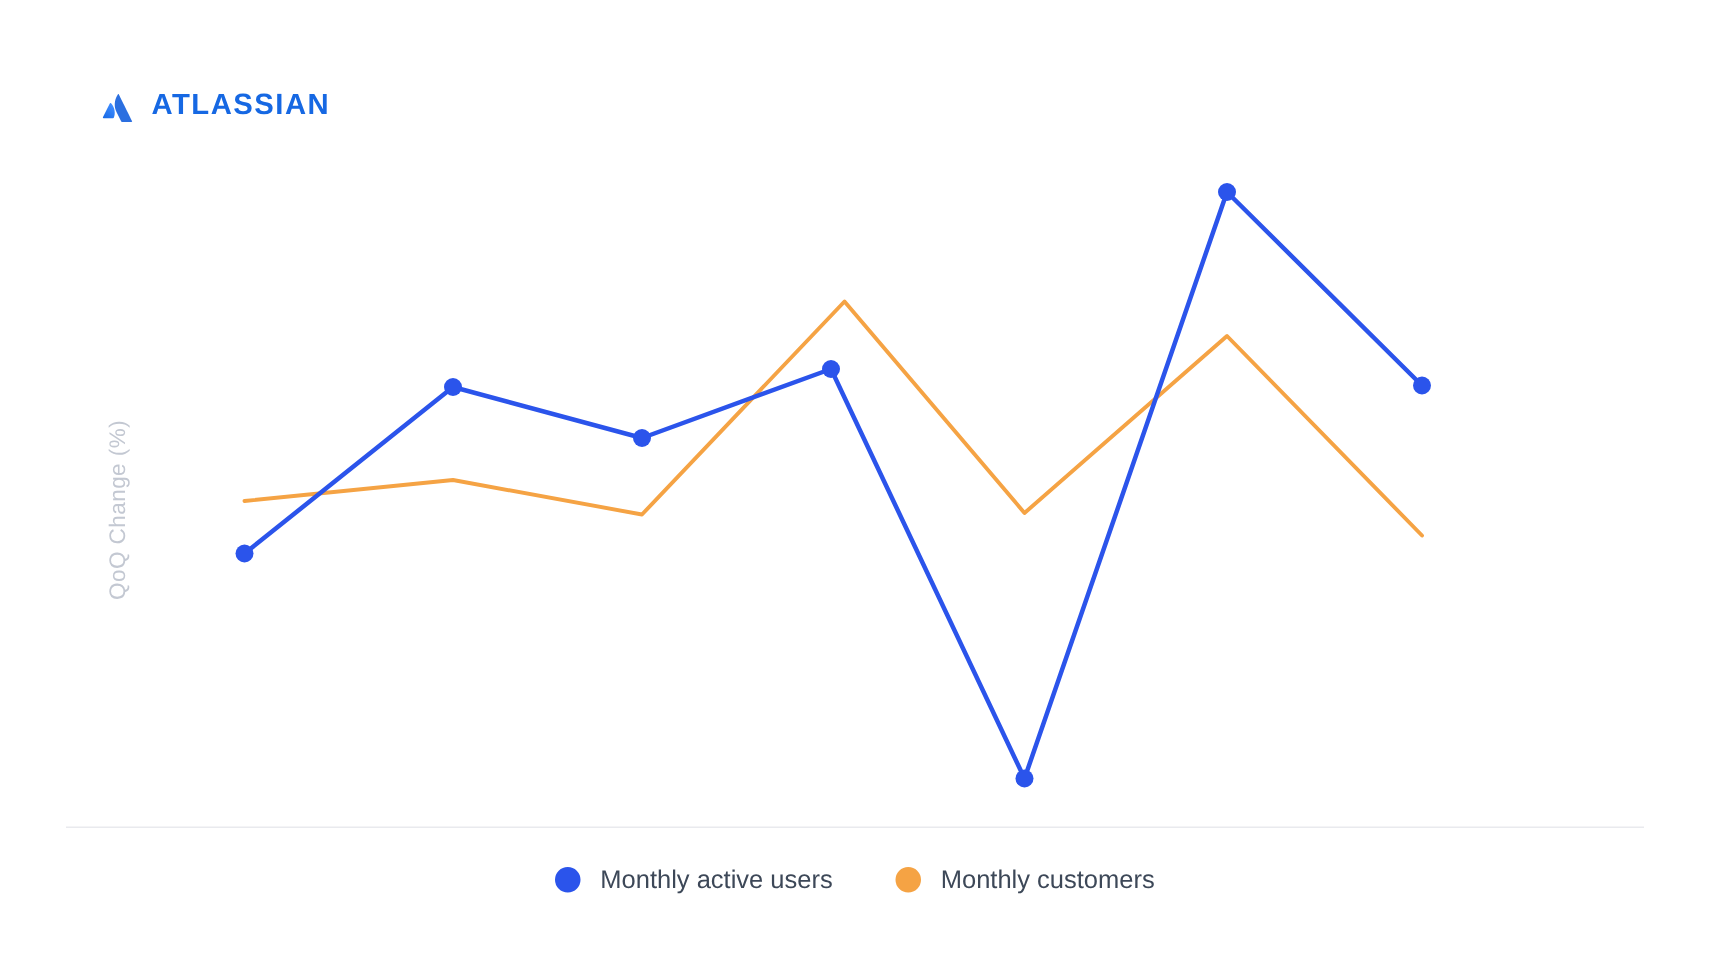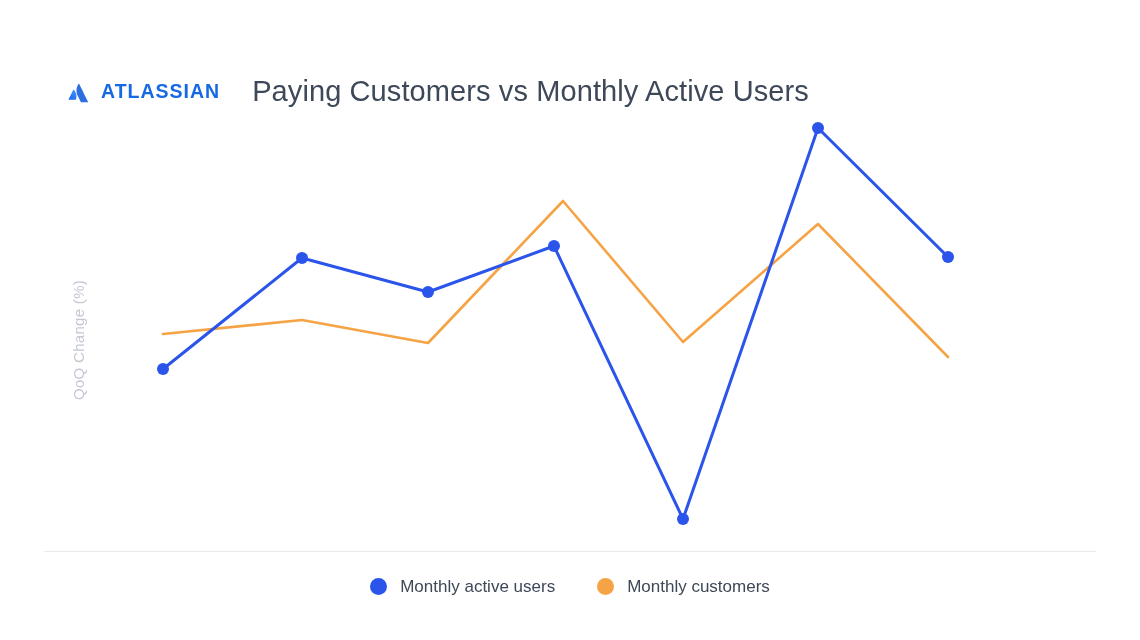--- a/index.html
+++ b/index.html
@@ -137,21 +137,20 @@
           <linearGradient id="atl-grad" x1="0%" y1="100%" x2="60%" y2="10%">
             <stop offset="0%" stop-color="#1668e3"></stop>
             <stop offset="100%" stop-color="#3d8bff"></stop>
           </linearGradient>
         </defs>
         <path d="M9.9 13.4 C9.6 13.0 9.0 13.05 8.85 13.55 L3.2 24.85 C3.05 25.2 3.3 25.6 3.7 25.6 L11.55 25.6 C11.8 25.6 12.03 25.46 12.13 25.23 C13.82 21.73 12.8 16.4 9.9 13.4 Z" fill="url(#atl-grad)"></path>
         <path d="M15.3 6.3 C12.2 11.2 12.4 16.6 14.45 20.7 L18.25 28.3 C18.35 28.52 18.57 28.66 18.82 28.66 L26.67 28.66 C27.07 28.66 27.32 28.25 27.15 27.9 C27.15 27.9 16.59 6.67 16.32 6.14 C16.1 5.68 15.6 5.65 15.3 6.3 Z" fill="#2b6fe0"></path>
       </svg>
       <span id="logo-wordmark">ATLASSIAN</span>
     </div>
-    <h1 id="chart-title">Paying Customers vs Monthly Active Users</h1>
   </div>
 
   <div id="ylabel">QoQ Change (%)</div>
 
   <svg id="plot" viewBox="0 0 1140 640" aria-hidden="true">
     <g>
       <polyline id="path-orange" class="series-path" stroke="#f5a344" stroke-width="2.6" points="163,334 302,320 428,343 563,201 683,342 818,224 948,357"></polyline>
     </g>
     <g>
       <polyline id="path-blue" class="series-path" stroke="#2b54eb" stroke-width="3" points="163,369 302,258 428,292 554,246 683,519 818,128 948,257"></polyline>

